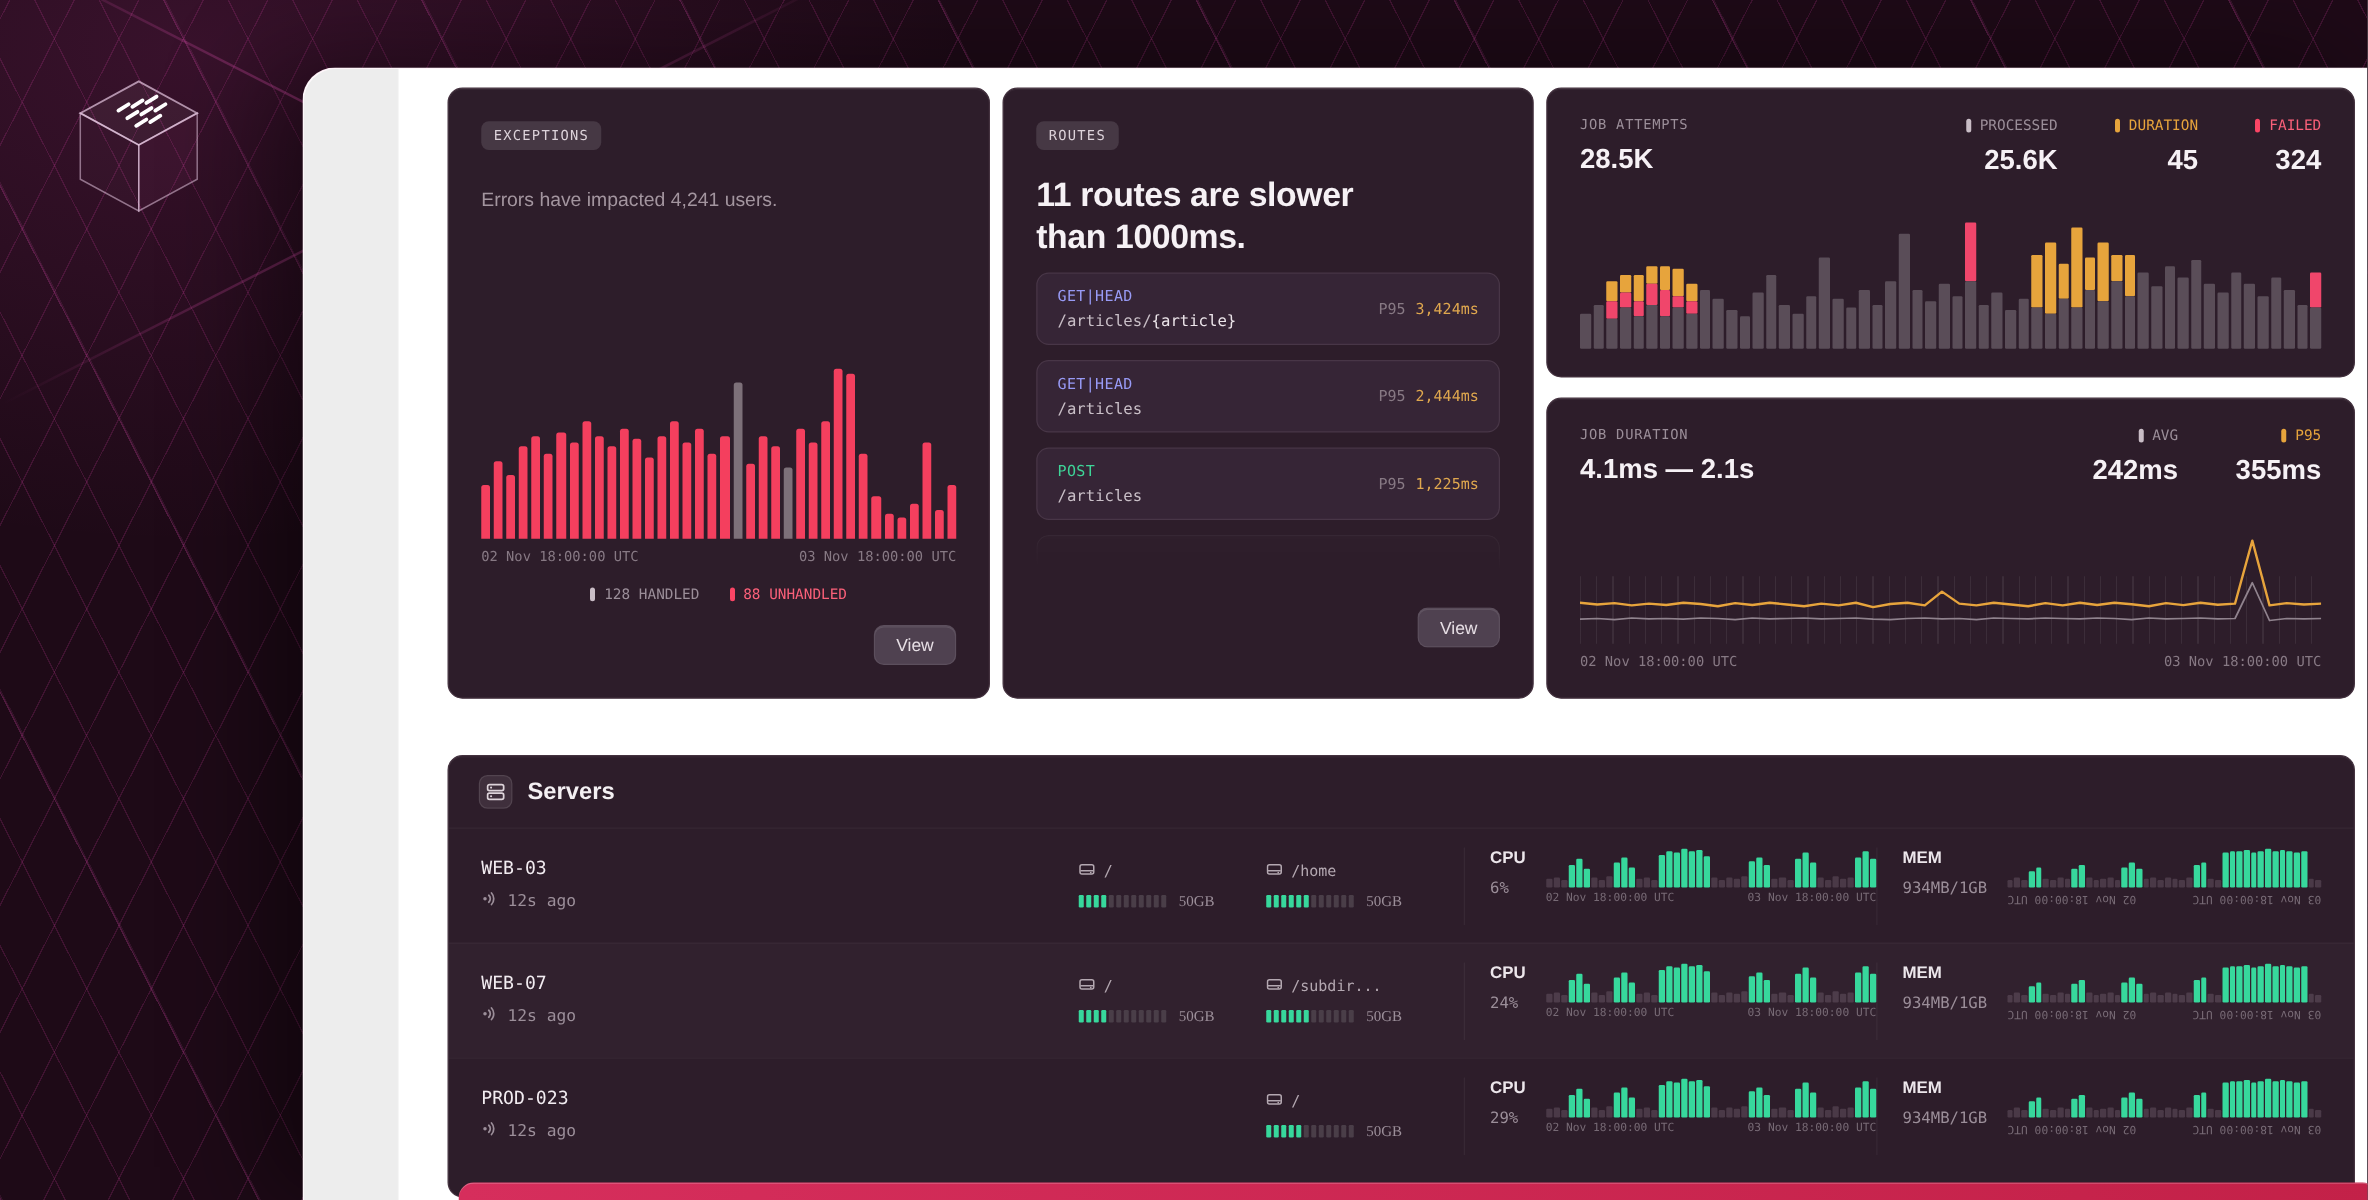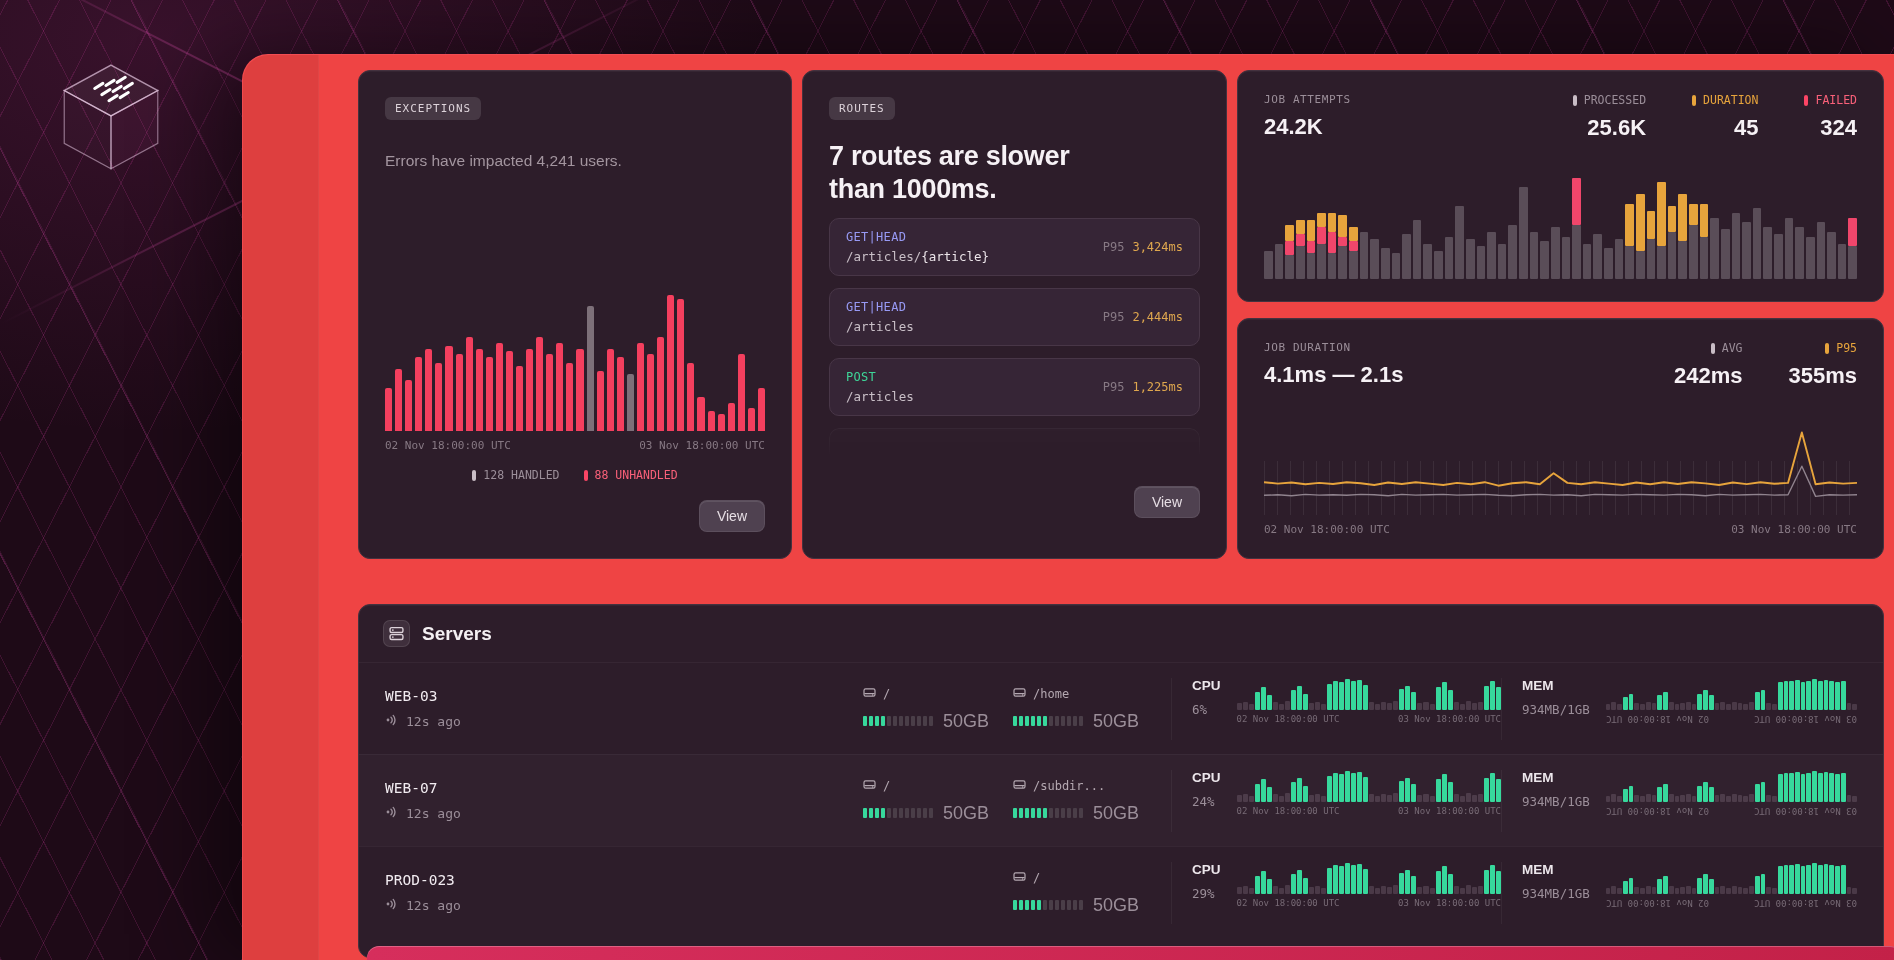--- a/index.html
+++ b/index.html
@@ -15,21 +15,21 @@
       repeating-linear-gradient(63deg, rgba(230,90,190,0.10) 0 2px, transparent 2px 184px),
       #1e0a17;}
   .accent-line{position:absolute;width:760px;height:2px;
     background:linear-gradient(90deg,transparent,rgba(236,84,186,0.45),transparent);}
   .al1{left:-60px;top:120px;transform:rotate(27deg)}
   .al2{left:-40px;top:150px;transform:rotate(-27deg)}
 
   .logo{position:absolute;left:50px;top:56px;width:122px;height:128px}
 
   
-  .panel{position:absolute;left:242px;top:54px;right:0;bottom:0;background:#ef4444;
+  .panel{position:absolute;left:242px;top:54px;right:0;bottom:0;background:#ffffff;
     border-top-left-radius:26px;border-top:1px solid rgba(255,148,198,0.12);
     border-left:1px solid rgba(255,148,198,0.08);box-shadow:-30px 0 80px rgba(0,0,0,0.45)}
   .gutter{position:absolute;left:0;top:0;bottom:0;width:76px;
     border-right:1px solid rgba(255,255,255,0.035);background:rgba(0,0,0,0.07);
     border-top-left-radius:26px}
 
   .card{position:absolute;background:#2d1d2a;border:1px solid #44323f;border-radius:12px;
     box-shadow:inset 0 1px 0 rgba(255,255,255,0.04)}
 
   .badge{display:inline-block;background:#463844;color:#ddd3da;border-radius:6px;
@@ -111,21 +111,21 @@
   .srow.alt{background:rgba(255,255,255,0.018)}
   .sname{font-family:"DejaVu Sans Mono",monospace;font-size:14.5px;color:#f2ecf1}
   .sage{margin-top:9px;display:flex;align-items:center;gap:7px;
     font-family:"DejaVu Sans Mono",monospace;font-size:13px;color:#9b8e99}
   .disk-top{display:flex;align-items:center;gap:7px;font-family:"DejaVu Sans Mono",monospace;
     font-size:12px;color:#b4a8b1}
   .disk-bottom{display:flex;align-items:center;gap:10px;margin-top:9px}
   .diskbar{display:flex;gap:2px}
   .dseg{width:4px;height:10px;border-radius:1px;background:#4a3e48}
   .dseg.used{background:#37d89c}
-  .disk-size{font-family:Liberation Sans, sans-serif;font-size:18px;color:#9b8e99}
+  .disk-size{font-family:Liberation Serif, serif;font-size:12px;color:#9b8e99}
   .stat-cell{border-left:1px solid rgba(255,255,255,0.05);padding-left:20px;height:62px;
     display:flex;gap:16px;align-items:flex-start}
   .sc-label{font-size:13.5px;font-weight:600;color:#ece6eb}
   .sc-value{font-family:"DejaVu Sans Mono",monospace;font-size:12.5px;color:#9b8e99;margin-top:9px}
   .spark-wrap{flex:1;min-width:0}
   .spark{height:32px;display:flex;align-items:flex-end;gap:1px}
   .spk{flex:1;background:rgba(151,134,148,0.28);border-radius:1px}
   .spk.on{background:#37d89c}
   .spark-axis{position:relative;height:12px;margin-top:4px;
     font-family:"DejaVu Sans Mono",monospace;font-size:9px;color:#776a75;white-space:nowrap}
@@ -223,21 +223,21 @@
           <i class="marker"></i>
           <span>88 UNHANDLED</span>
         </span>
       </div>
     <button class="view-btn">View</button>
   </section>
 
   <section class="card card-routes">
     <div><span class="badge">ROUTES</span></div>
     <h2 class="card-title">
-      <span>7 routes are slower</span>
+      <span>11 routes are slower</span>
       <span>than 1000ms.</span>
     </h2>
     <div class="route-list">
         <div class="route-item">
           <div>
             <div class="route-method indigo">GET|HEAD</div>
             <div class="route-path">/articles/<b>{article}</b></div>
           </div>
           <div class="route-p95">
             <span class="p95-label">P95</span>
@@ -266,21 +266,21 @@
         </div>
       </div>
     <div class="route-ghost"></div>
     <button class="view-btn">View</button>
   </section>
 
   <section class="card card-attempts">
     <div class="stat-header">
       <div>
         <div class="stat-label">JOB ATTEMPTS</div>
-        <div class="stat-value">24.2K</div>
+        <div class="stat-value">28.5K</div>
       </div>
       <div class="stat-legends">
           <div class="stat-col">
             <span class="legend-item gray">
               <i class="marker"></i>
               <span>PROCESSED</span>
             </span>
             <div class="stat-value">25.6K</div>
           </div>
           <div class="stat-col">

